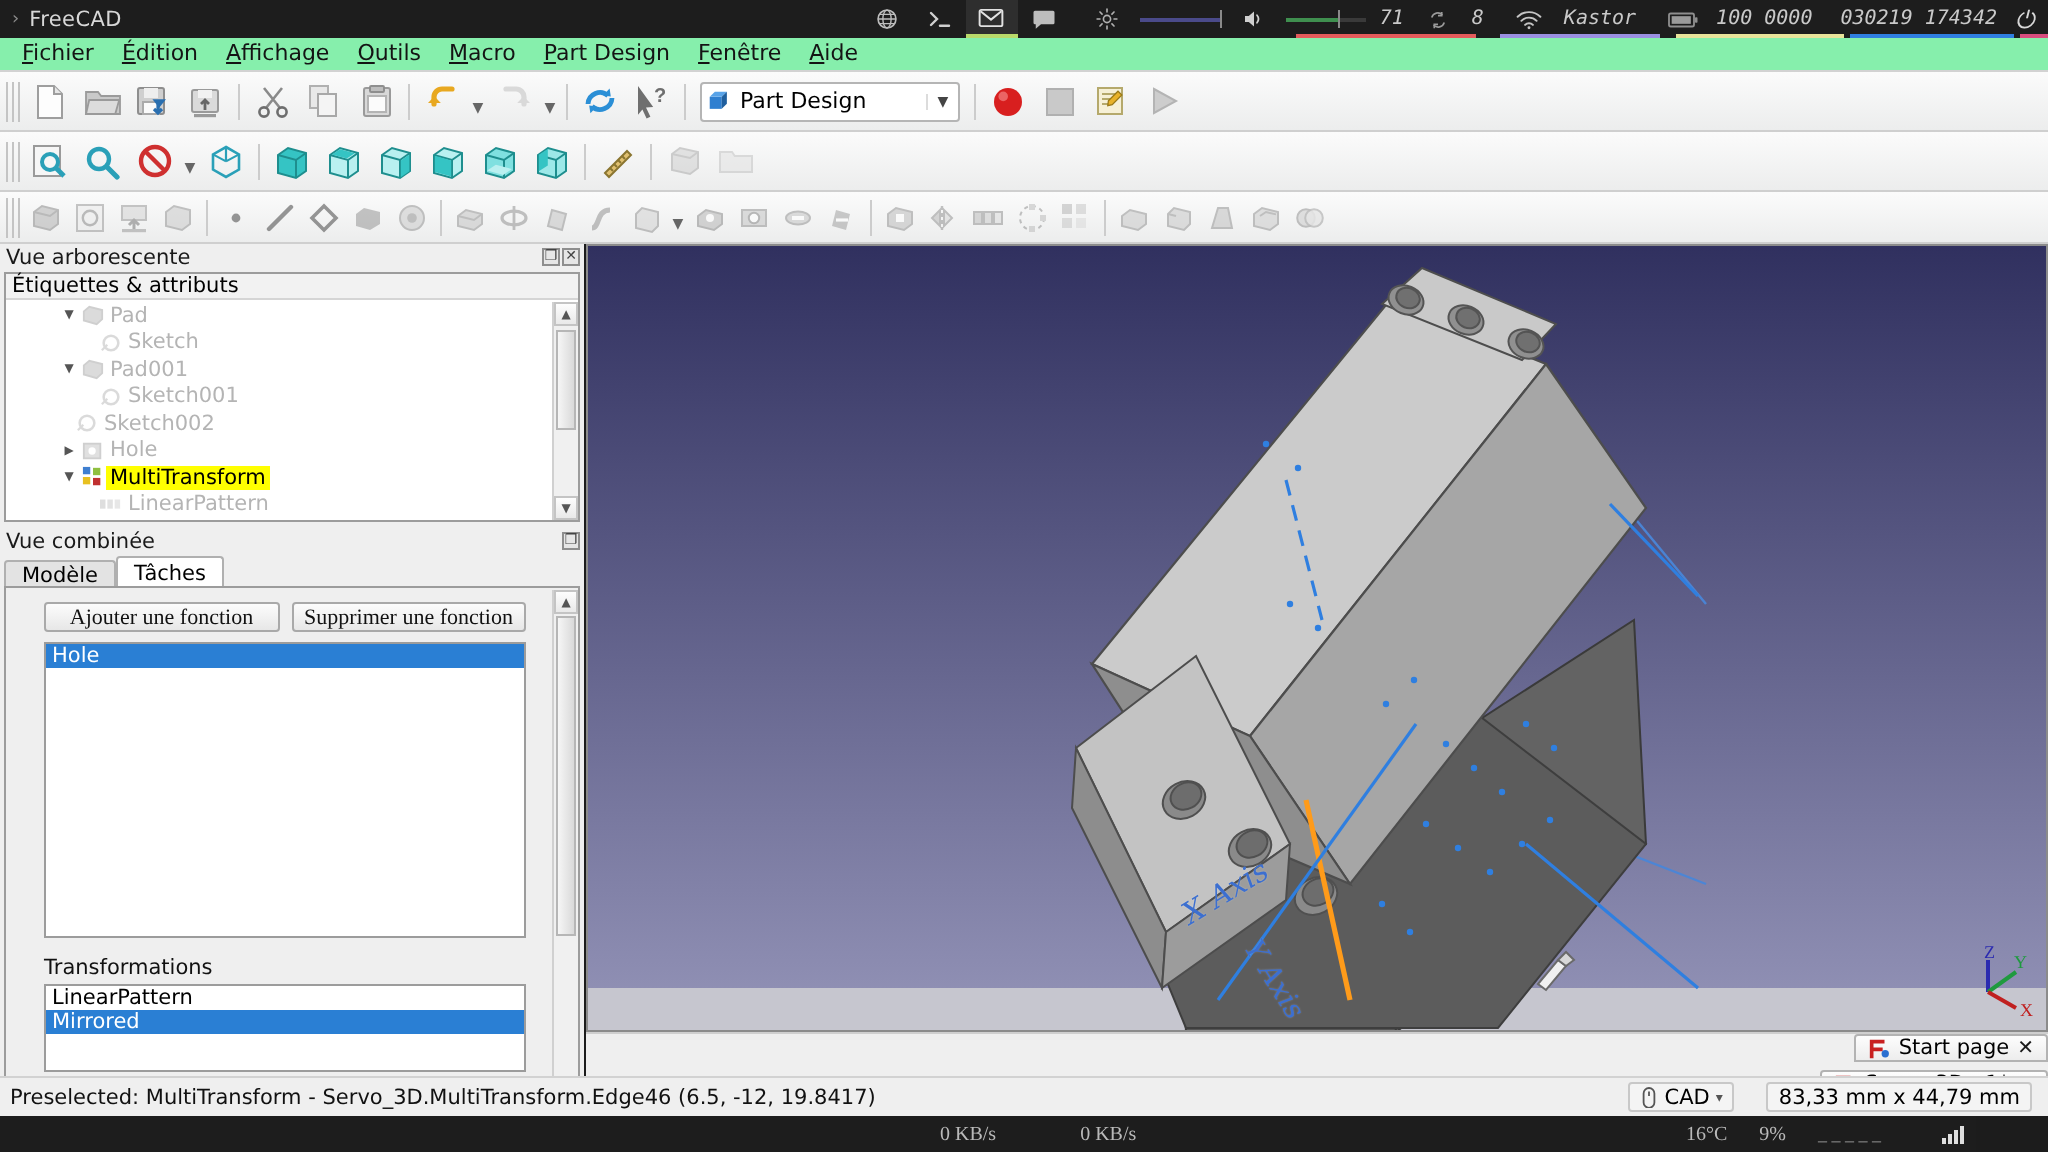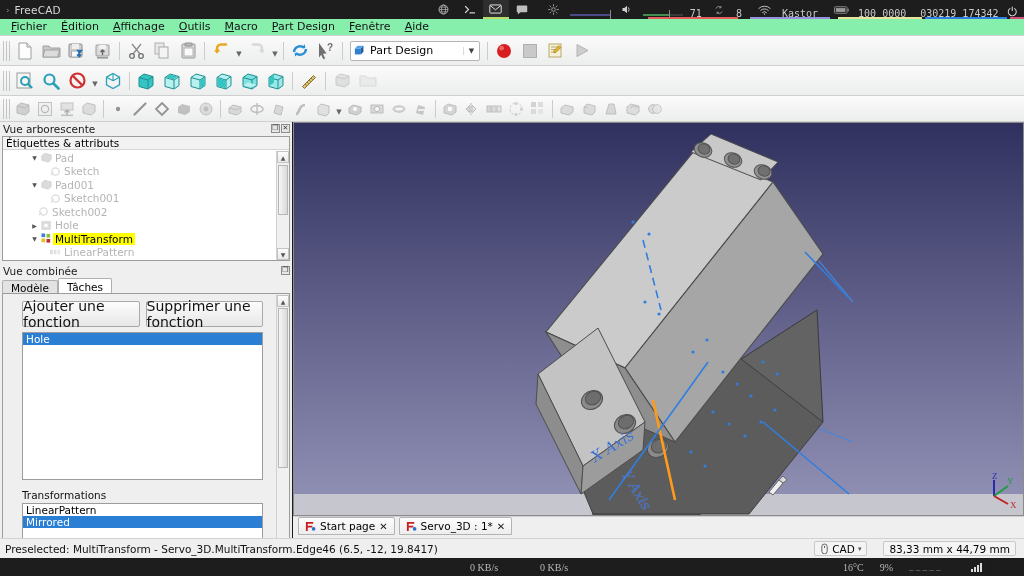--- a/index.html
+++ b/index.html
@@ -16,21 +16,21 @@
   
   .wmbar {
     position: absolute; left:0; top:0; width:1024px; height:19px;
     background:#1d1d1d; color:#cfcfcf;
     display:flex; align-items:center;
     font-size:10.5px;
   }
   .wm-left { display:flex; align-items:center; gap:5px; padding-left:6px; }
   .wm-arrow { color:#8a8a8a; font-size:9px; }
   .wm-title { color:#d8d8d8; font-size:10.5px; letter-spacing:.2px; }
-  .wm-right { margin-left:auto; display:flex; align-items:flex-end; height:19px; }
+  .wm-right { margin-left:auto; display:flex; align-items:center; height:19px;font-style:italic; }
   .tray-ico { width:26px; height:19px; display:flex; align-items:center; justify-content:center; color:#bdbdbd; font-size:11px; }
   .tray-ico.active { background:#2e2e2e; border-bottom:2px solid #b9d96a; }
   .slider-wrap { display:flex; align-items:center; gap:0; margin:0 3px; }
   .sl-bar { height:2px; width:44px; display:block; }
   .sl-blue { background:#4a4a8a; }
   .sl-rest { background:#3a3a3a; }
   .sl-green { background:#3f8f4f; }
   .sl-tick { width:1px; height:9px; background:#8a8a8a; }
   .tray-txt { color:#c9c9c9; font-family:"DejaVu Sans Mono", monospace; font-size:10px; padding:0 4px; white-space:nowrap; }
   .tray-sep { width:6px; }
@@ -102,41 +102,41 @@
   
   .cv-title { position:absolute; left:0; top:142px; width:292px; }
   .cv-tabs { position:absolute; left:2px; top:156px; display:flex; align-items:flex-end; height:16px; }
   .cv-tab { height:14px; padding:0 8px; font-size:10.5px; display:flex; align-items:center;
             border:1px solid #b0b0b0; border-bottom:none; background:#e3e3e3; border-radius:2px 2px 0 0; }
   .cv-tab.active { background:#fff; height:16px; color:#000; }
 
   .task-panel { position:absolute; left:2px; top:171px; width:288px; height:363px; background:#efefef; border:1px solid #9c9c9c; }
   .task-inner { position:absolute; left:1px; top:1px; right:14px; bottom:1px; background:#efefef; overflow:hidden; }
   .btn-row { display:flex; gap:6px; padding:6px 12px 0 18px; }
-  .fbtn { flex:1; height:26px; font-size:14px; display:flex; align-items:center; justify-content:center;
-          background:linear-gradient(#fcfcfc,#e7e7e7); border:1px solid #a9a9a9; border-radius:2px; color:#111; }
+  .fbtn { flex:1; height:15px; font-size:11px; display:flex; align-items:center; justify-content:center;
+          background:linear-gradient(#fcfcfc,#e7e7e7); border:1px solid #a9a9a9; border-radius:2px; color:#111;font-family:Liberation Serif, serif; }
   .listbox { margin:5px 12px 0 18px; background:#fff; border:1px solid #9c9c9c; height:148px; overflow:hidden; }
   .litem { height:12px; font-size:10.5px; padding-left:3px; line-height:12px; }
   .litem.sel { background:#2a7fd4; color:#fff; }
   .sec-label { margin:9px 0 2px 18px; font-size:10.5px; color:#111; }
   .listbox2 { margin:0 12px 0 18px; background:#fff; border:1px solid #9c9c9c; height:44px; overflow:hidden; }
   .task-scroll { position:absolute; right:0; top:1px; bottom:1px; width:13px; background:#f0f0f0; border-left:1px solid #d0d0d0; }
   .left-edge { position:absolute; left:1px; top:1px; bottom:1px; width:6px;
     background:repeating-linear-gradient(0deg,#cfcfcf 0 1px,#efefef 1px 3px); }
 
   
   .view3d { position:absolute; left:293px; top:122px; width:731px; height:394px;
             background:linear-gradient(#2f2f5f,#8e8eb4); overflow:hidden; }
   .view3d .border { position:absolute; inset:0; border:1px solid #8b8b8b; pointer-events:none; }
   .axislabel { position:absolute; color:#3c6fd0; font-family:"DejaVu Serif", serif; font-style:italic;
                font-size:15px; text-shadow:0 0 1px rgba(255,255,255,.25); }
 
   
   .mdi-tabs { position:absolute; left:293px; top:516px; width:731px; height:22px; background:#efefef;
-              display:flex; align-items:flex-start; padding-left:5px; gap:4px; border-top:1px solid #cfcfcf; }
+              display:flex; align-items:flex-end; padding-left:5px; gap:4px; border-top:1px solid #cfcfcf;flex-direction:column; }
   .mtab { height:18px; display:flex; align-items:center; gap:4px; padding:0 6px; font-size:10.5px;
           background:linear-gradient(#fdfdfd,#ededed); border:1px solid #b3b3b3; border-radius:2px 2px 0 0; }
   .mtab .x { color:#1a1a1a; font-size:10px; font-weight:bold; }
 
   
   .statusbar { position:absolute; left:0; top:538px; width:1024px; height:20px;
                background:#efefef; border-top:1px solid #d2d2d2; display:flex; align-items:center; }
   .status-text { padding-left:5px; font-size:10.5px; color:#111; }
   .status-right { margin-left:auto; display:flex; align-items:center; gap:16px; padding-right:8px; }
   .status-box { display:flex; align-items:center; gap:3px; height:15px; padding:0 5px; font-size:10.5px;

